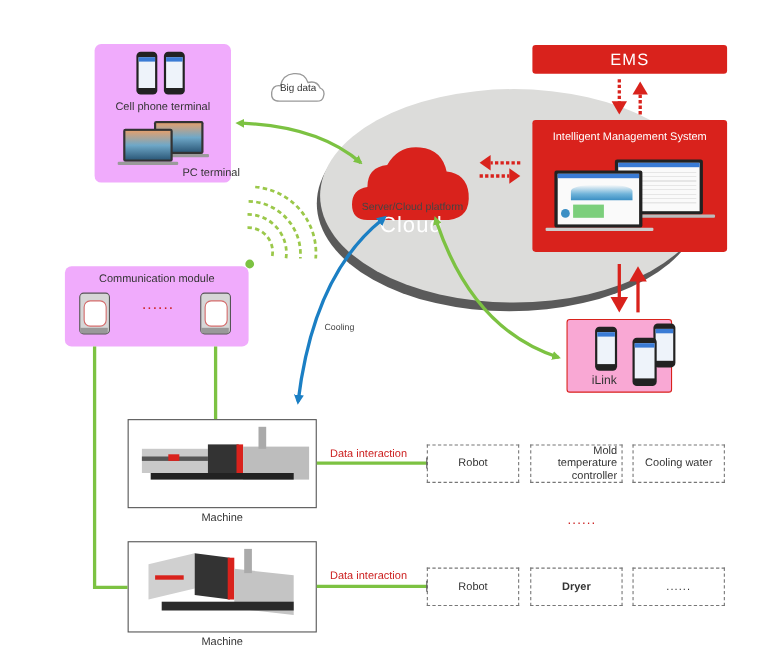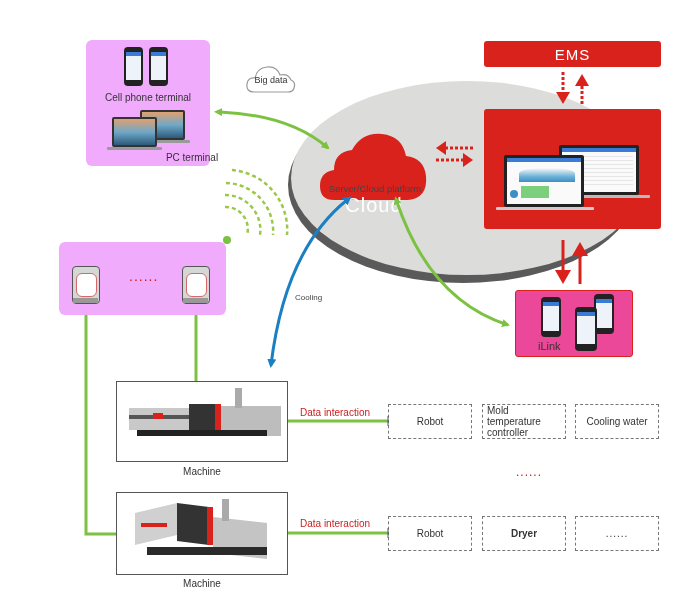--- a/index.html
+++ b/index.html
@@ -3,21 +3,21 @@
 <meta charset="utf-8">
 <style>
   html, body { margin:0; padding:0; background:#ffffff; }
   body { width:696px; height:605px; position:relative; overflow:hidden;
          font-family:"Liberation Sans", "DejaVu Sans", sans-serif; color:#333; }
   .abs { position:absolute; }
   .graybox { background:#f0abfc; border-radius:6px; }
   .lbl { font-size:10px; color:#333; text-align:center; white-space:nowrap; }
   .redbox { background:#d9221c; border-radius:3px; color:#fff; }
   .dash { border:1.5px dashed #777; box-sizing:border-box; display:flex; align-items:center; justify-content:center;
-          font-size:10px; color:#333; text-align:left; line-height:11px; }
+          font-size:10px; color:#333; text-align:right; line-height:11px; }
   .machine { border:1.5px solid #555; background:#fff; box-sizing:border-box; }
   .data-label { font-size:10px; color:#cc2020; white-space:nowrap; }
   svg.overlay { position:absolute; left:0; top:0; }
 </style>
 </head>
 <body>
 
 <svg class="overlay" width="696" height="605">
   <ellipse cx="463" cy="185" rx="175" ry="98" fill="#5a5a5a"></ellipse>
   <ellipse cx="467" cy="178" rx="176" ry="97" fill="#dcdcda"></ellipse>
@@ -55,57 +55,59 @@
   <path d="M16 70 Q2 70 2 56 Q2 42 16 40 Q16 22 34 20 Q44 2 64 4 Q84 6 88 26 Q106 28 108 46 Q110 68 90 70 Z" fill="#d9221c"></path>
 </svg>
 <div class="abs" style="left:318px;top:146px;width:112px;text-align:center;color:#fff;font-size:20px;letter-spacing:1px;margin-top:48px;">Cloud</div>
 <div class="abs lbl" style="left:300px;top:183px;width:150px;font-size:9.5px;color:#444;">Server/Cloud platform</div>
 
 <div class="abs redbox" style="left:484px;top:41px;width:177px;height:26px;display:flex;align-items:center;justify-content:center;">
   <span style="font-size:15px;letter-spacing:1px;">EMS</span>
 </div>
 
 <div class="abs redbox" style="left:484px;top:109px;width:177px;height:120px;">
+  <div class="abs" style="left:0;top:10px;width:177px;text-align:center;font-size:10px;">Intelligent Management System</div>
 
   <div class="abs" style="left:75px;top:36px;width:80px;height:50px;background:#222;border-radius:2px;">
     <div style="position:absolute;left:3px;top:3px;width:74px;height:44px;background:#fafafa;">
       <div style="height:4px;background:#3a7bd5;"></div>
       <div style="margin:3px;height:30px;background:repeating-linear-gradient(0deg,#e6e6e6 0 1px,transparent 1px 4px);"></div>
     </div>
   </div>
   <div class="abs" style="left:70px;top:86px;width:96px;height:3px;background:#bbb;border-radius:1px;"></div>
 
   <div class="abs" style="left:20px;top:46px;width:80px;height:52px;background:#222;border-radius:2px;">
     <div style="position:absolute;left:3px;top:3px;width:74px;height:46px;background:#fafafa;">
       <div style="height:4px;background:#3a7bd5;"></div>
       <div style="position:absolute;left:12px;top:10px;width:56px;height:14px;background:linear-gradient(180deg,#fafafa 0%,#6fb3d9 60%,#3b8fc4 100%);border-radius:40% 40% 0 0;"></div>
       <div style="position:absolute;left:14px;top:28px;width:28px;height:12px;background:#7ccf7c;"></div>
       <div style="position:absolute;left:3px;top:32px;width:8px;height:8px;background:#3b8fc4;border-radius:50%;"></div>
     </div>
   </div>
   <div class="abs" style="left:12px;top:98px;width:98px;height:3px;background:#ccc;border-radius:1px;"></div>
 </div>
 
-<div class="abs" style="left:515px;top:290px;width:118px;height:67px;border:1.5px solid #d9221c;border-radius:3px;background:#ec4899;box-sizing:border-box;">
+<div class="abs" style="left:515px;top:290px;width:96px;height:67px;border:1.5px solid #d9221c;border-radius:3px;background:#f9a8d4;box-sizing:border-box;">
   <div class="abs" style="left:25px;top:6px;width:20px;height:40px;background:#222;border-radius:4px;">
     <div style="position:absolute;left:2px;top:5px;width:16px;height:29px;background:#eef3fa;"></div>
     <div style="position:absolute;left:2px;top:5px;width:16px;height:4px;background:#3a7bd5;"></div>
   </div>
   <div class="abs" style="left:78px;top:3px;width:20px;height:40px;background:#222;border-radius:4px;">
     <div style="position:absolute;left:2px;top:5px;width:16px;height:29px;background:#eef3fa;"></div>
     <div style="position:absolute;left:2px;top:5px;width:16px;height:4px;background:#3a7bd5;"></div>
   </div>
   <div class="abs" style="left:59px;top:16px;width:22px;height:44px;background:#222;border-radius:4px;">
     <div style="position:absolute;left:2px;top:5px;width:18px;height:32px;background:#eef3fa;"></div>
     <div style="position:absolute;left:2px;top:5px;width:18px;height:4px;background:#3a7bd5;"></div>
   </div>
   <div class="abs" style="left:22px;top:49px;font-size:11px;color:#333;">iLink</div>
 </div>
 
 <div class="abs graybox" style="left:59px;top:242px;width:167px;height:73px;">
+  <div class="abs lbl" style="left:0;top:6px;width:167px;">Communication module</div>
   <div class="abs" style="left:13px;top:24px;width:28px;height:38px;background:#d6d6d6;border:1.5px solid #555;border-radius:4px;box-sizing:border-box;">
     <div style="position:absolute;left:3px;top:6px;width:19px;height:22px;background:#fff;border:1px solid #d36a6a;border-radius:6px;"></div>
     <div style="position:absolute;left:0;bottom:0;width:25px;height:5px;background:#999;"></div>
   </div>
   <div class="abs" style="left:70px;top:26px;color:#cc2020;font-size:14px;letter-spacing:1px;">......</div>
   <div class="abs" style="left:123px;top:24px;width:28px;height:38px;background:#d6d6d6;border:1.5px solid #555;border-radius:4px;box-sizing:border-box;">
     <div style="position:absolute;left:3px;top:6px;width:19px;height:22px;background:#fff;border:1px solid #d36a6a;border-radius:6px;"></div>
     <div style="position:absolute;left:0;bottom:0;width:25px;height:5px;background:#999;"></div>
   </div>
 </div>

